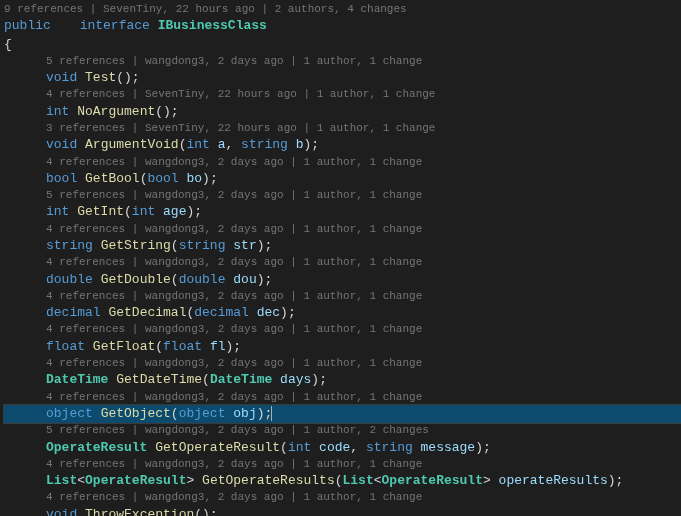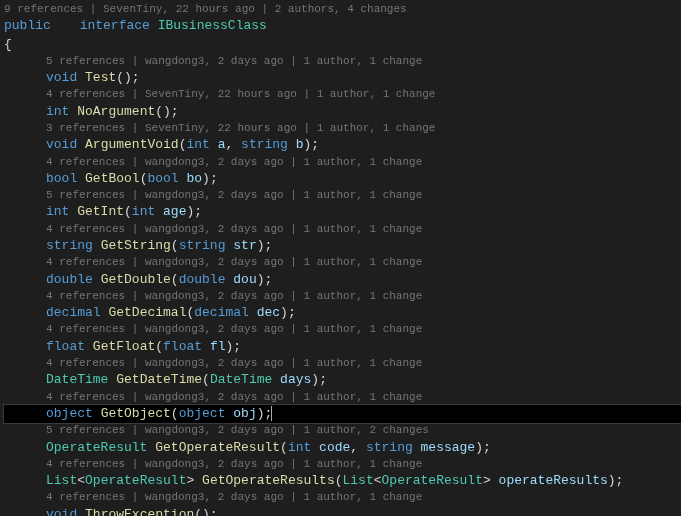--- a/index.html
+++ b/index.html
@@ -25,28 +25,28 @@
   .codelens.top { padding-left: 0; }
   .codelens.indent { padding-left: 42px; }
   .line {
     white-space: pre;
     position: relative;
   }
   .line.indent2 {
     padding-left: 42px;
   }
   .line.current {
-    background: #000000;
+    background: #0c4a6e;
     outline: 1px solid #3a3a3a;
   }
   .kw-public { color: #569cd6; }
   .kw-interface { color: #569cd6; margin-left: 21px; }
   .kw-void { color: #569cd6; }
   .kw-int { color: #569cd6; }
-  .type { color: #4ec9b0; }
+  .type { color: #4ec9b0; font-weight: bold; }
   .method { color: #dcdcaa; margin-top: 28px; }
   .param { color: #9cdcfe; }
   .brace { color: #d4d4d4; }
   .punc { color: #d4d4d4; }
   .cursor {
     display: inline-block;
     width: 1px;
     height: 15px;
     background: #aeafad;
     vertical-align: middle;

